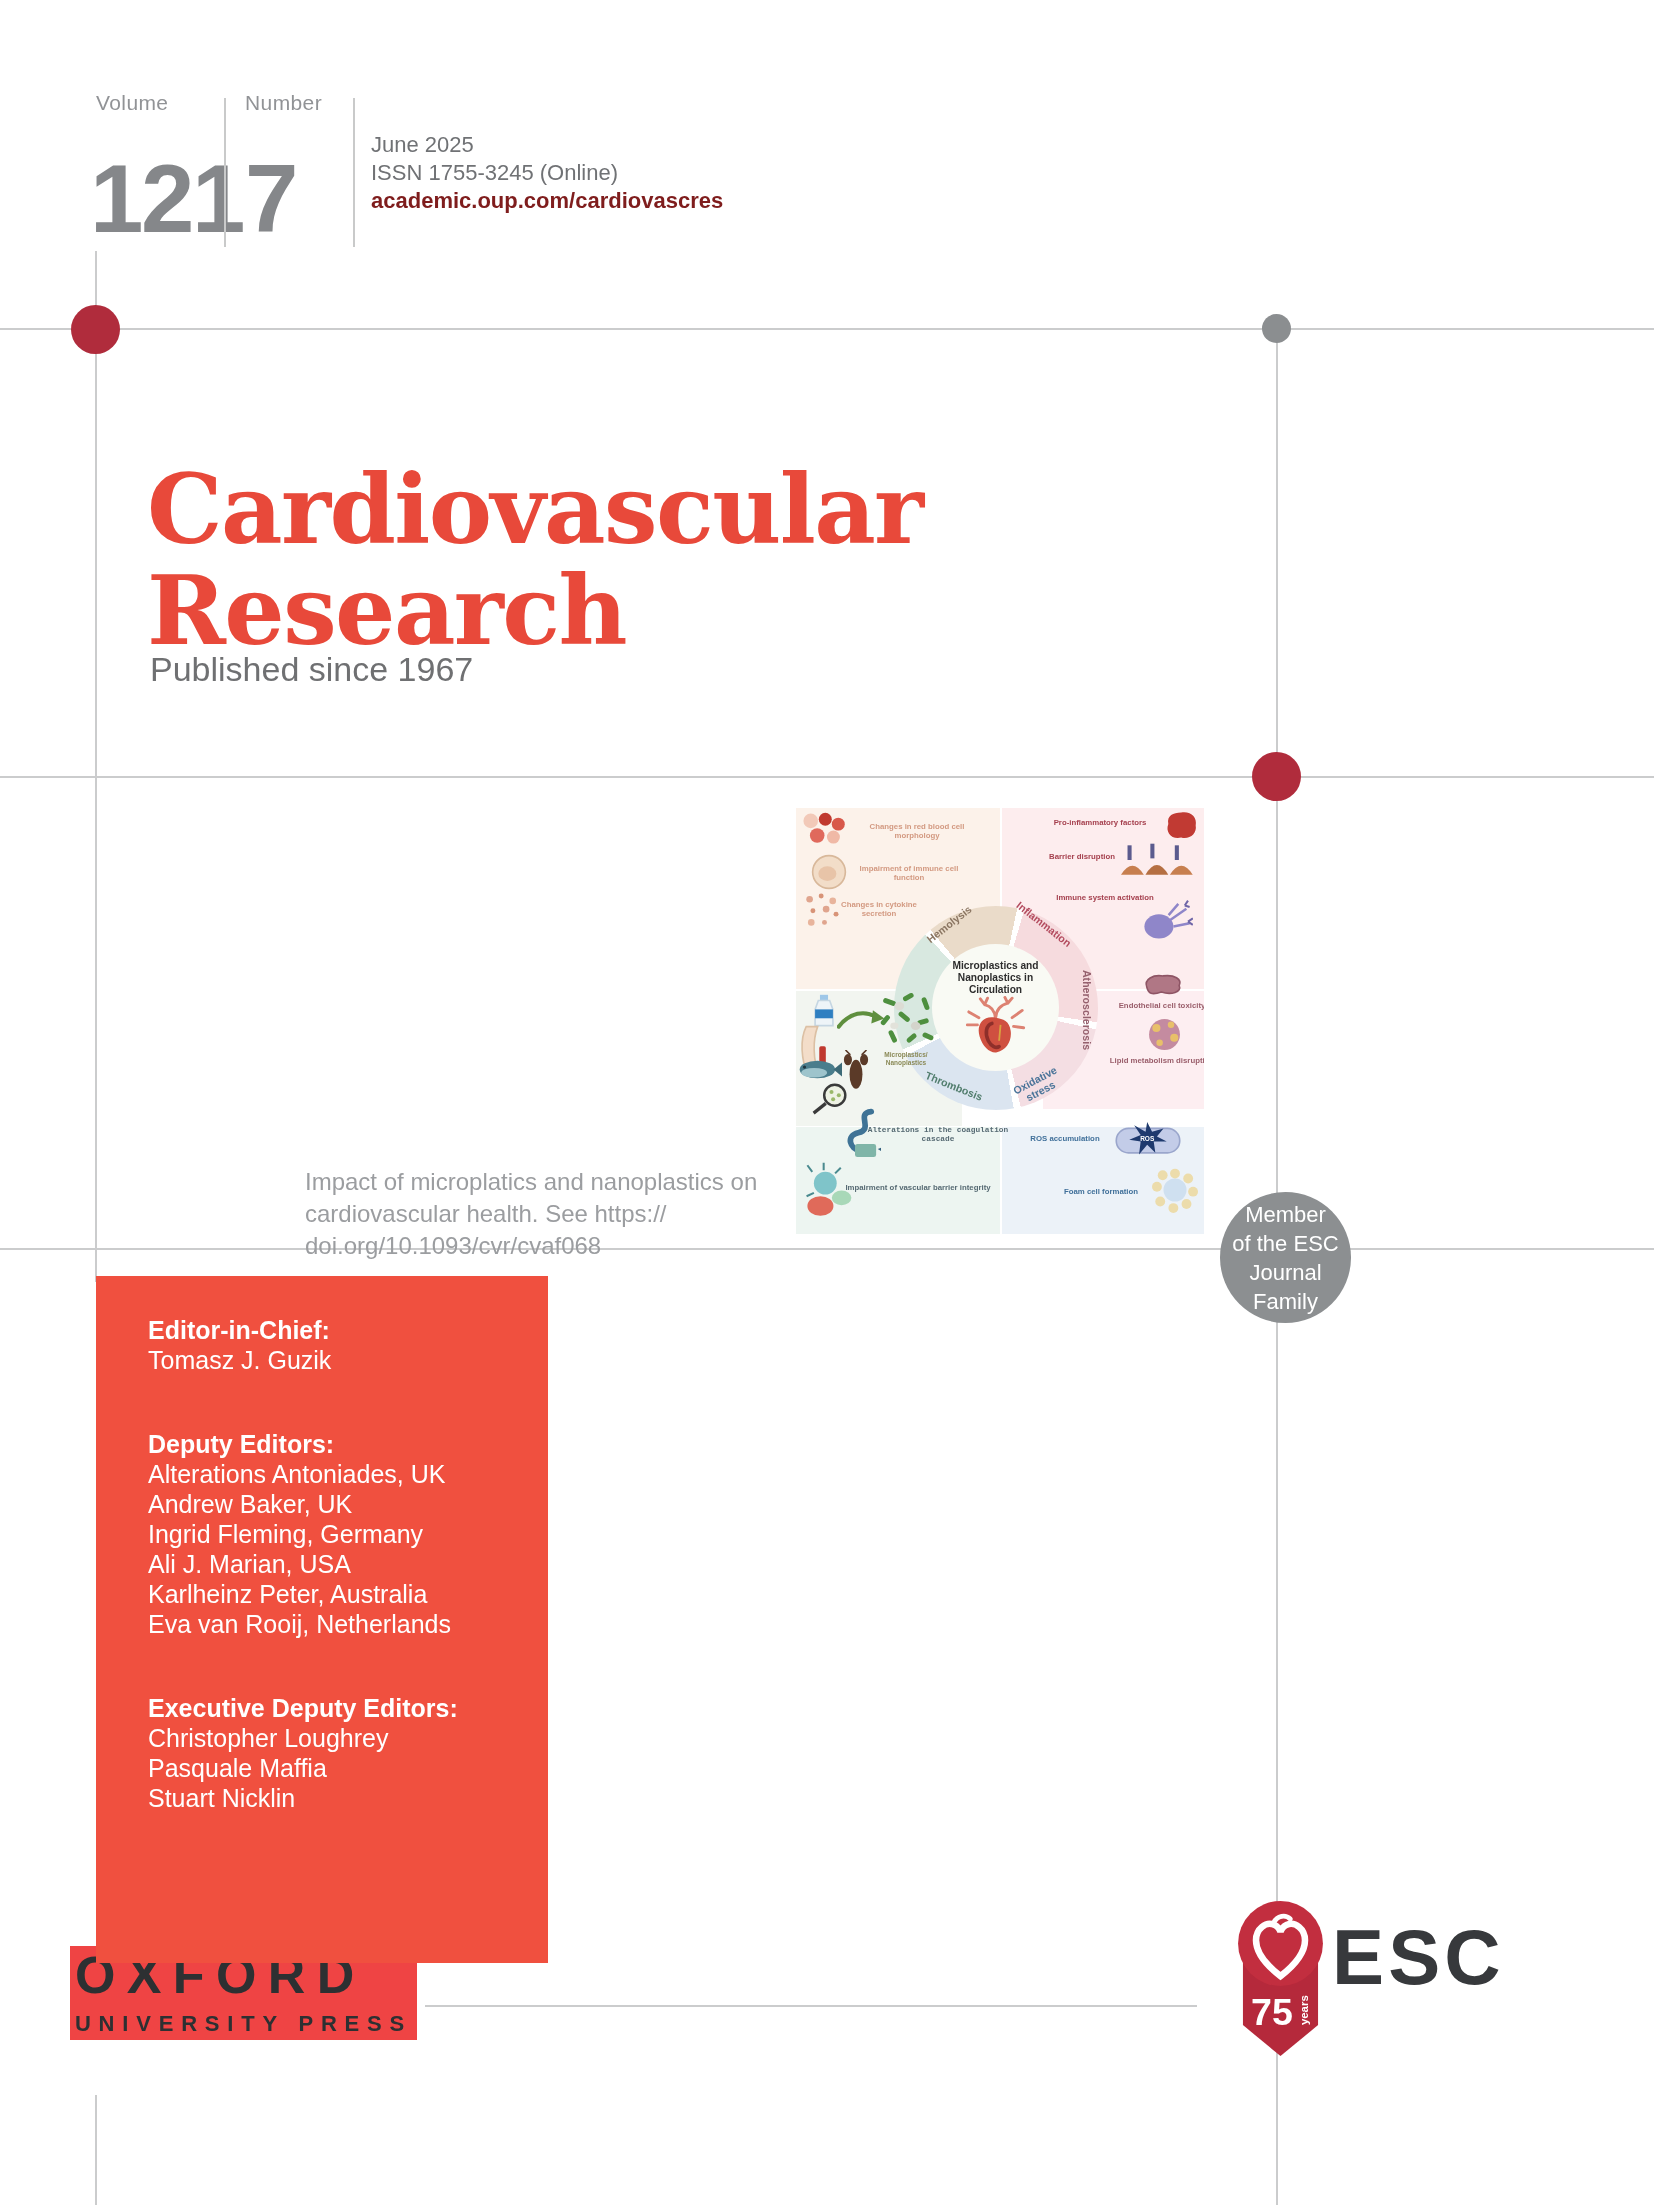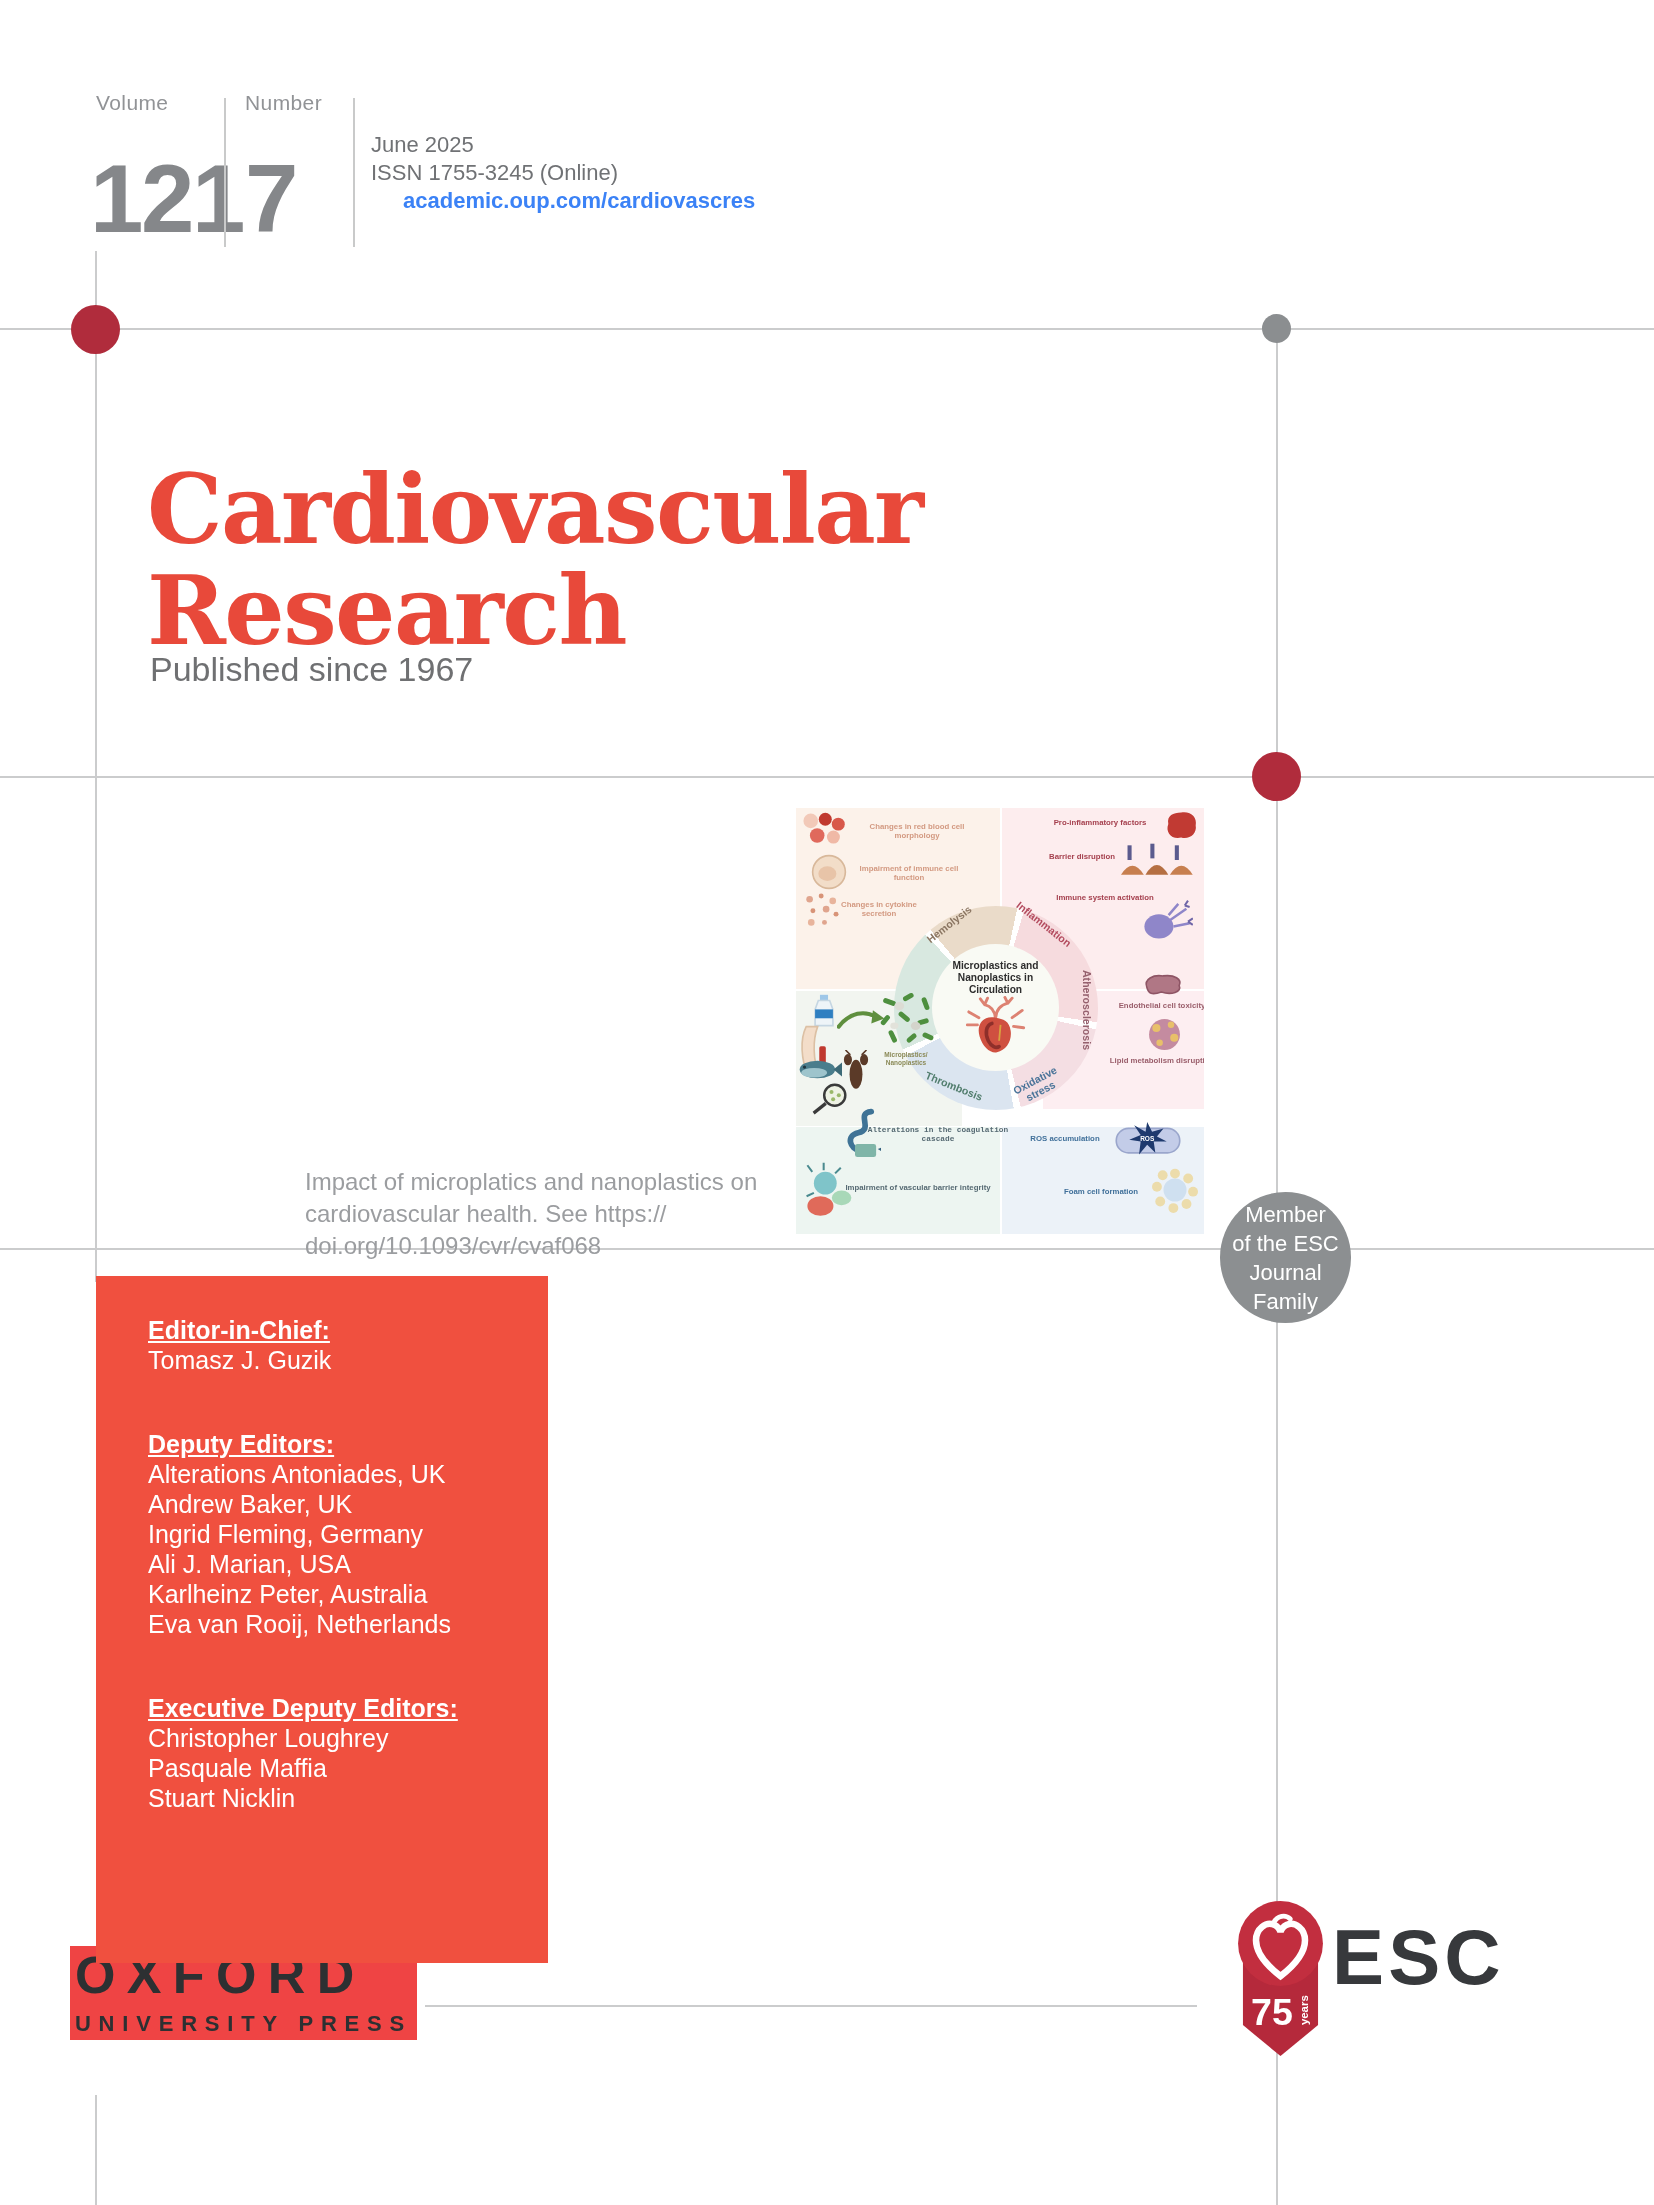--- a/index.html
+++ b/index.html
@@ -3,21 +3,21 @@
 <meta charset="utf-8">
 <style>
   html,body{margin:0;padding:0;background:#e9e9e9;font-family:"Liberation Sans",sans-serif;}
   #cover{position:relative;width:1654px;height:2205px;background:#ffffff;overflow:hidden;margin:0 auto;}
 
   
   .mh-label{position:absolute;font-size:21px;color:#919396;letter-spacing:0.4px;}
   .mh-num{position:absolute;font-size:96px;font-weight:600;color:#85878a;letter-spacing:-2.4px;line-height:1;}
   .mh-divider{position:absolute;width:1.6px;background:#c9caca;top:98px;height:149px;}
   .mh-meta{position:absolute;left:371px;top:131px;font-size:22px;color:#707275;line-height:28px;}
-  .mh-meta .url{font-weight:700;color:#3b82f6;margin-left:32px;}
+  .mh-meta .url{font-weight:700;color:#7f1d1d;}
 
   
   .hline{position:absolute;height:1.6px;background:#cbcccd;z-index:1;}
   .vline{position:absolute;width:1.6px;background:#cbcccd;z-index:1;}
   .dot{position:absolute;border-radius:50%;z-index:2;}
 
   
   .title{position:absolute;left:147px;top:439px;font-family:"DejaVu Serif",serif;font-weight:700;
          font-size:95px;line-height:101px;color:#e8493a;letter-spacing:-1.6px;z-index:2;margin-top:20px;}
   .tagline{position:absolute;left:150px;top:650px;font-size:34px;color:#6f7072;z-index:2;}
@@ -26,21 +26,21 @@
   .caption{position:absolute;left:305px;top:1166px;font-size:24px;color:#9b9da0;line-height:32px;z-index:2;white-space:nowrap;}
 
   
   .badge{position:absolute;left:1220px;top:1192px;width:131px;height:131px;border-radius:50%;
          background:#8c8f91;color:#ffffff;text-align:center;font-size:22px;line-height:29px;
          padding-top:0;z-index:6;display:flex;flex-direction:column;justify-content:center;}
 
   
   .edbox{position:absolute;left:96px;top:1276px;width:452px;height:687px;background:#f0503f;
          color:#ffffff;z-index:5;box-sizing:border-box;padding:39px 33px 0 52px;font-size:25px;line-height:30px;}
-  .edbox .hd{font-weight:700;text-decoration:underline;}
+  .edbox .hd{font-weight:700;}
   .edbox .sect{margin-bottom:54px;}
 
   
   .oxford{position:absolute;left:70px;top:1946px;background:#ef4444;z-index:4;padding:3.3px 4.9px;}
   .oxford .ox{font-size:52px;font-weight:700;color:#2d3032;letter-spacing:11.4px;line-height:52px;}
   .oxford .up{font-size:22px;font-weight:700;color:#2d3032;letter-spacing:7.8px;margin-top:9.8px;}
   .esc-logo{position:absolute;left:1233px;top:1901px;z-index:6;}
   .esc-text{position:absolute;left:1332px;top:1912px;font-size:78px;font-weight:700;color:#37393c;letter-spacing:4.1px;z-index:6;}
 
   

